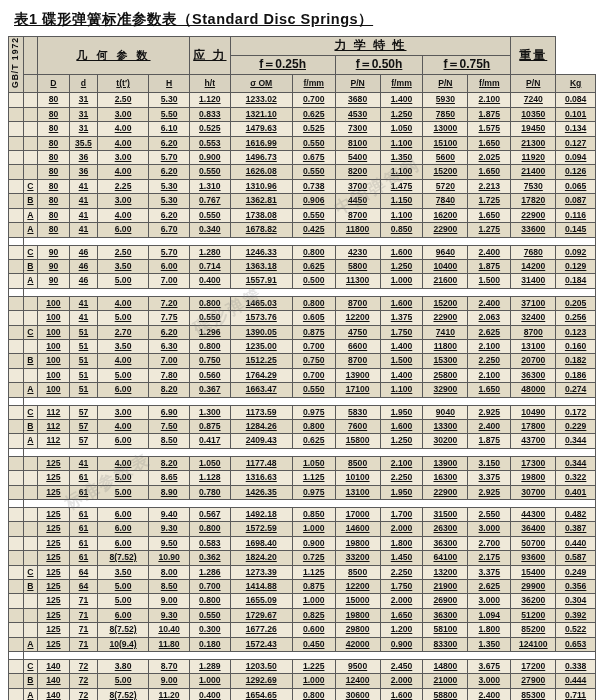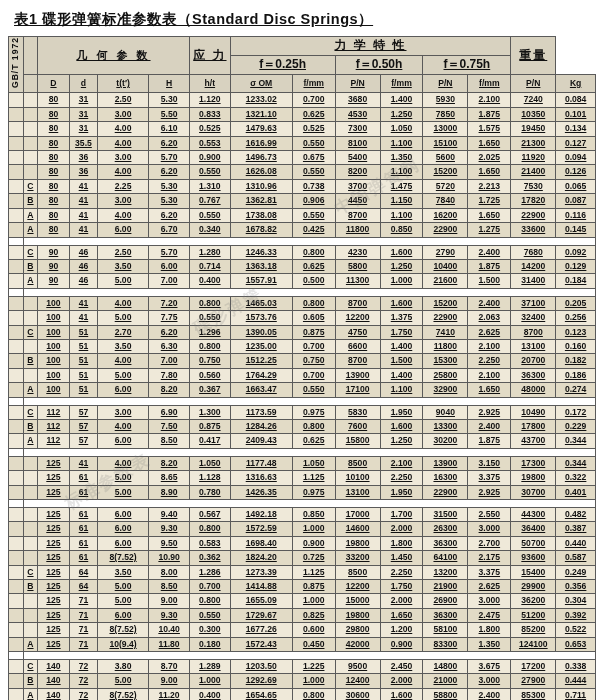--- a/index.html
+++ b/index.html
@@ -297,21 +297,21 @@
           <td class="mark">C</td>
           <td>90</td>
           <td>46</td>
           <td>2.50</td>
           <td>5.70</td>
           <td>1.280</td>
           <td>1246.33</td>
           <td>0.800</td>
           <td>4230</td>
           <td>1.600</td>
-          <td>2790</td>
+          <td>9640</td>
           <td>2.400</td>
           <td>7680</td>
           <td>0.092</td>
         </tr>
         <tr class="alt">
           <td></td>
           <td class="mark">B</td>
           <td>90</td>
           <td>46</td>
           <td>3.50</td>
@@ -705,21 +705,21 @@
           <td>125</td>
           <td>71</td>
           <td>6.00</td>
           <td>9.30</td>
           <td>0.550</td>
           <td>1729.67</td>
           <td>0.825</td>
           <td>19800</td>
           <td>1.650</td>
           <td>36300</td>
-          <td>2.475</td>
+          <td>1.094</td>
           <td>51200</td>
           <td>0.392</td>
         </tr>
         <tr>
           <td></td>
           <td class="mark"></td>
           <td>125</td>
           <td>71</td>
           <td>8(7.52)</td>
           <td>10.40</td>

